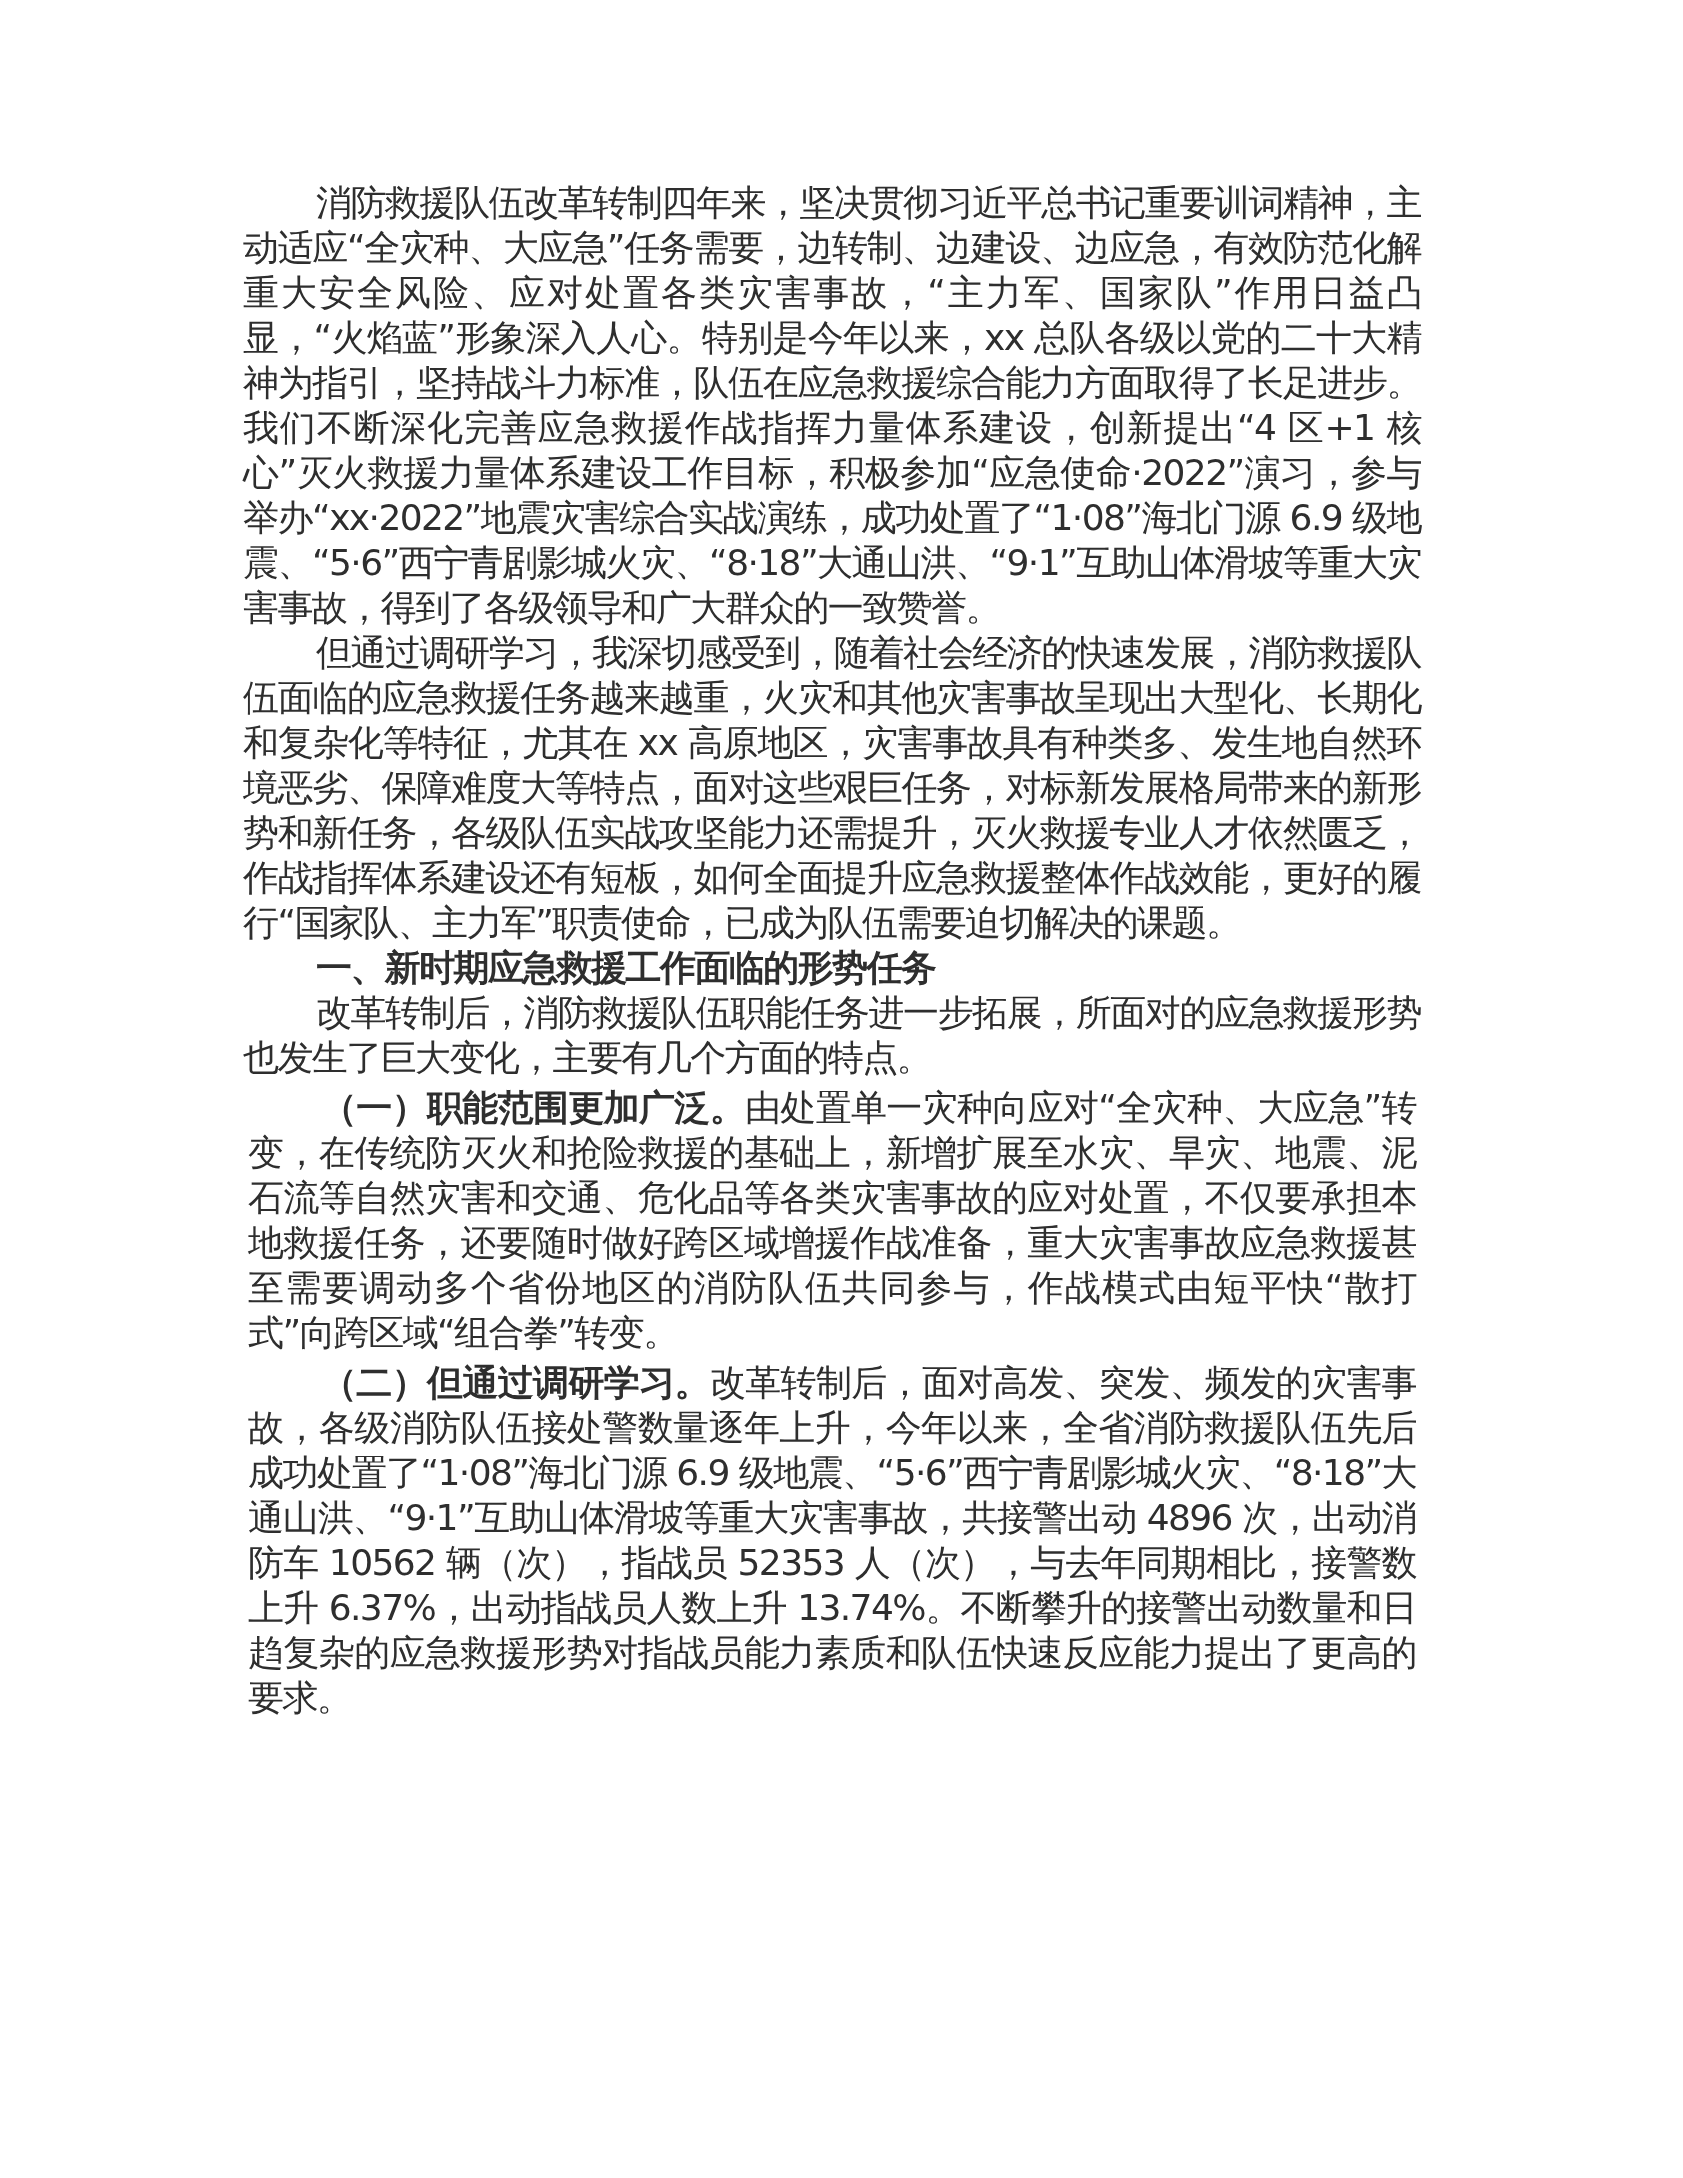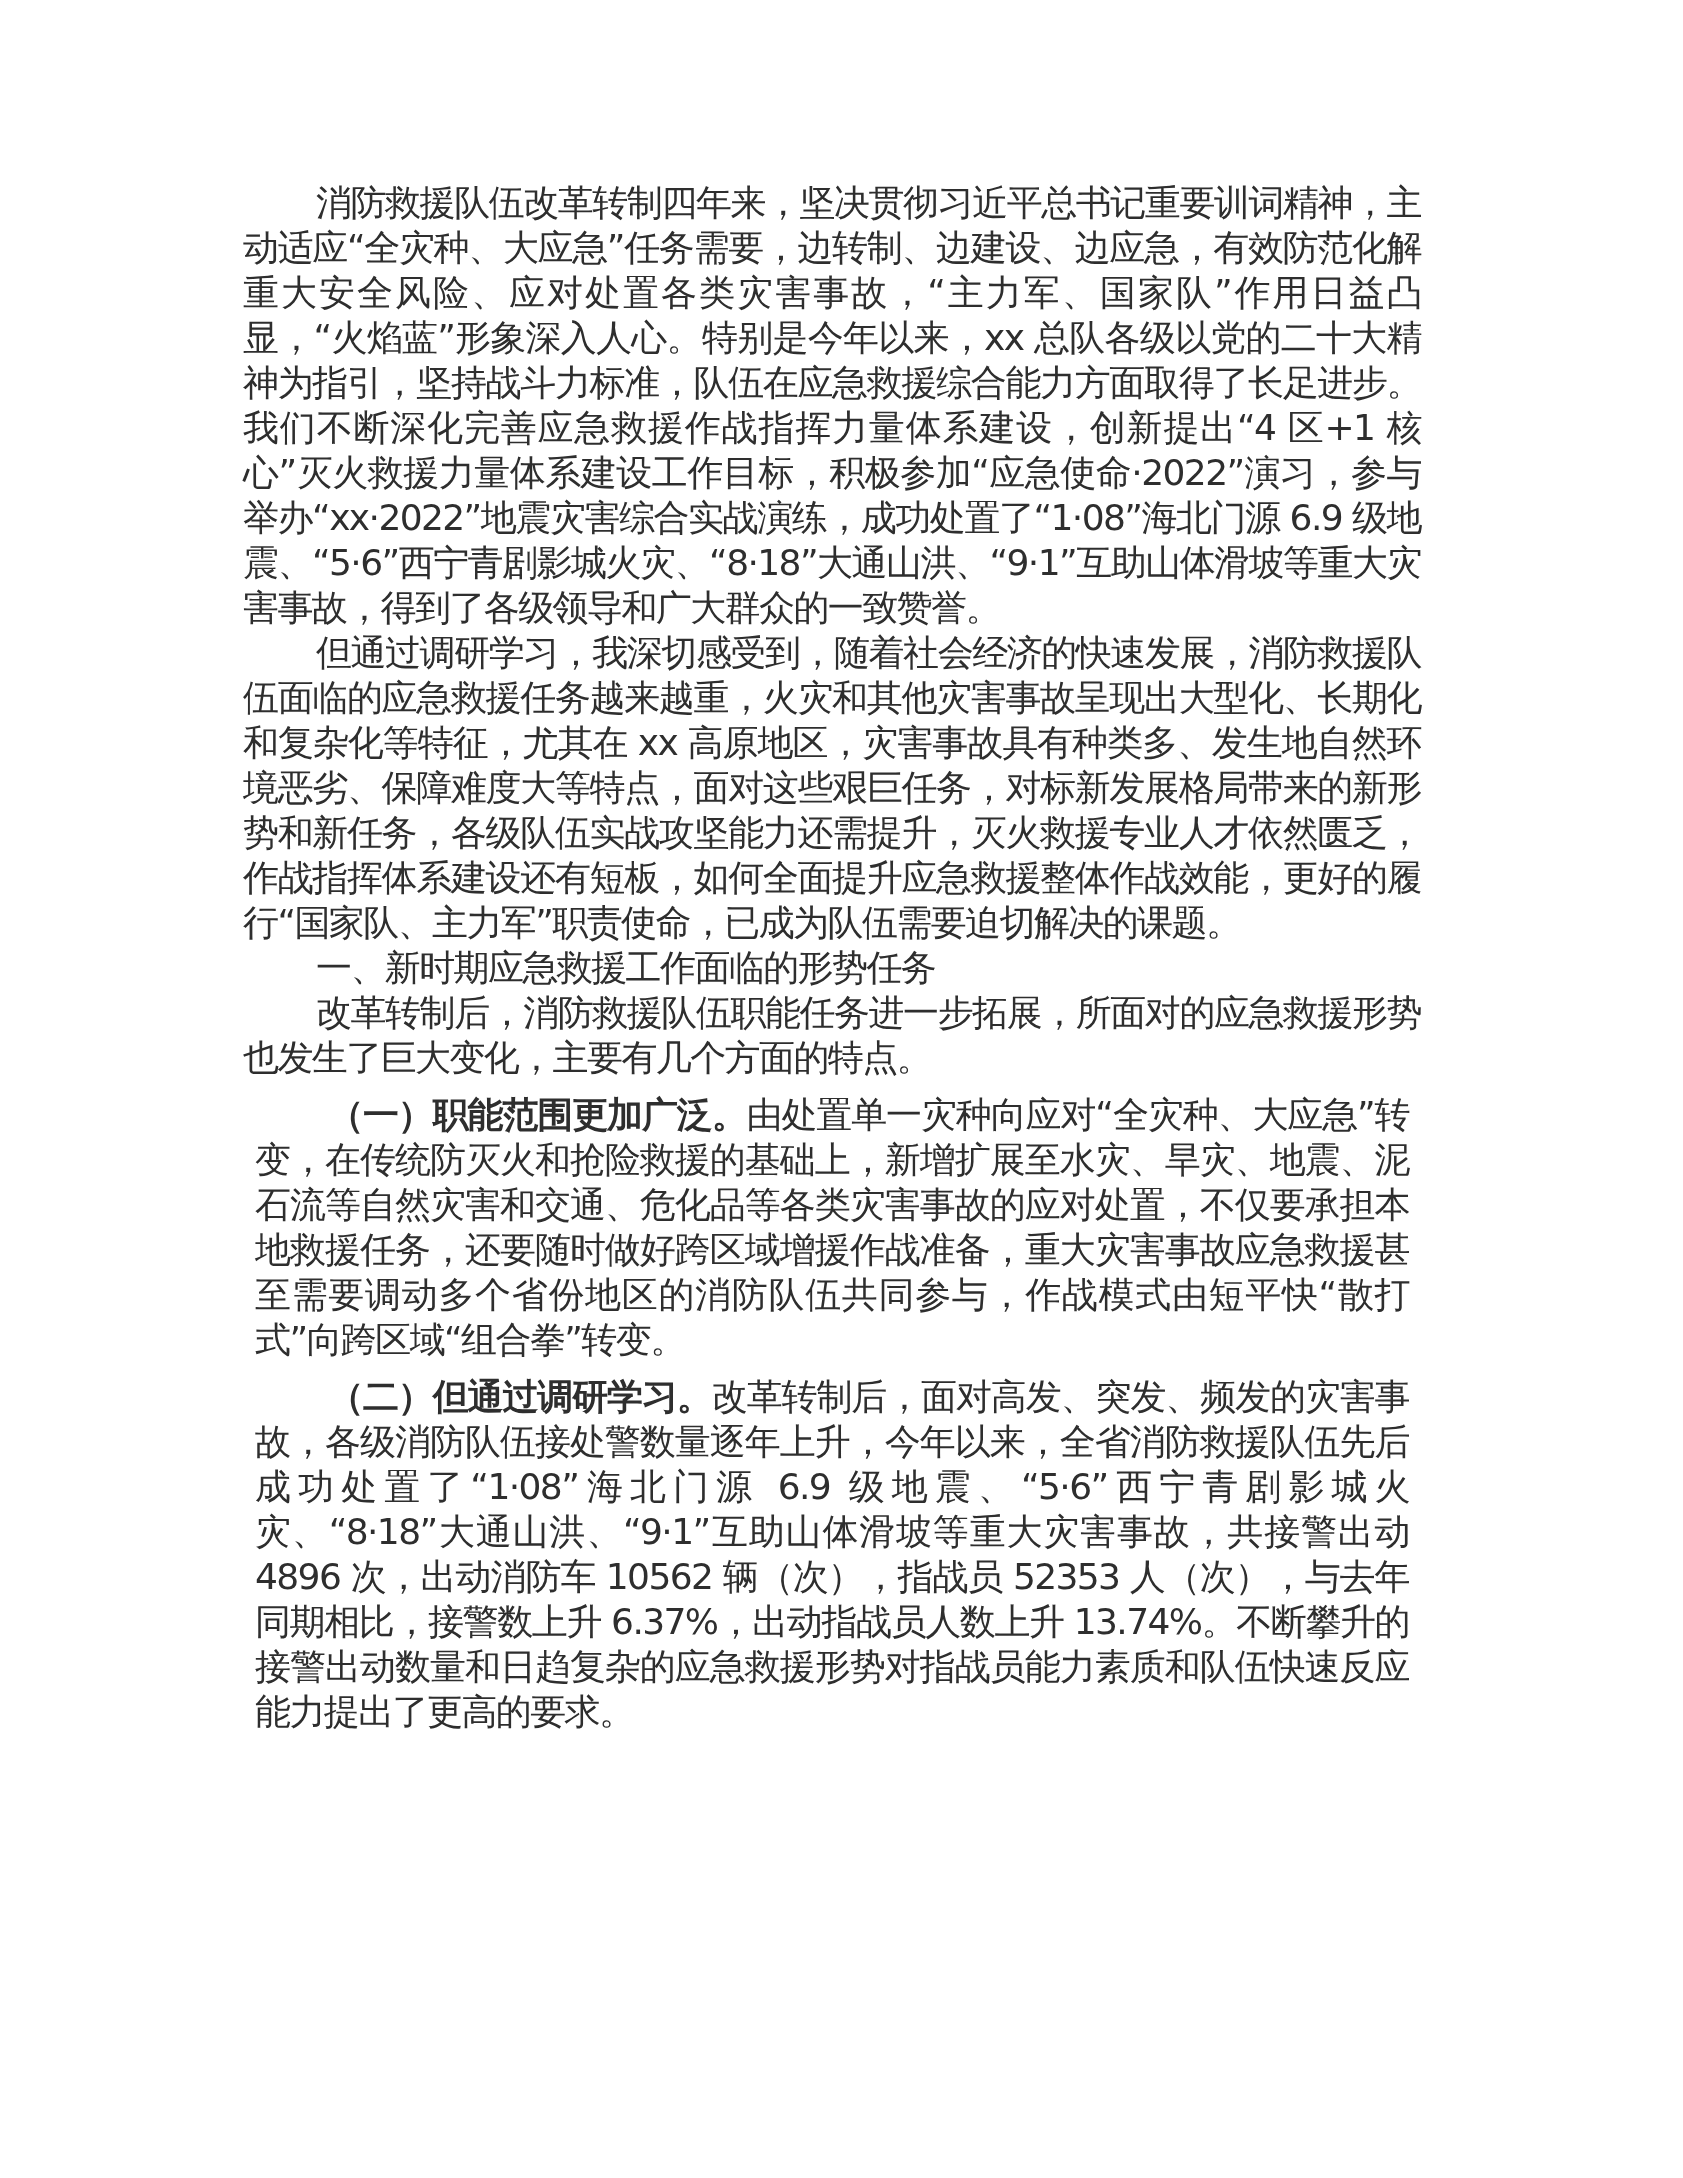--- a/index.html
+++ b/index.html
@@ -25,24 +25,24 @@
     letter-spacing: -1.6px;
     text-align: justify;
   }
   .para {
     margin: 0;
     text-indent: 73px;
   }
   .heading {
     margin: 0;
     text-indent: 73px;
-    font-weight: normal;
+    font-weight: bold;
   }
   .sub {
-    margin: 12px;
+    margin: 5px;
     text-indent: 73px;
   }
   .sub .lead {
     font-weight: bold;
   }
 </style>
 </head>
 <body>
 
 <div class="page">

